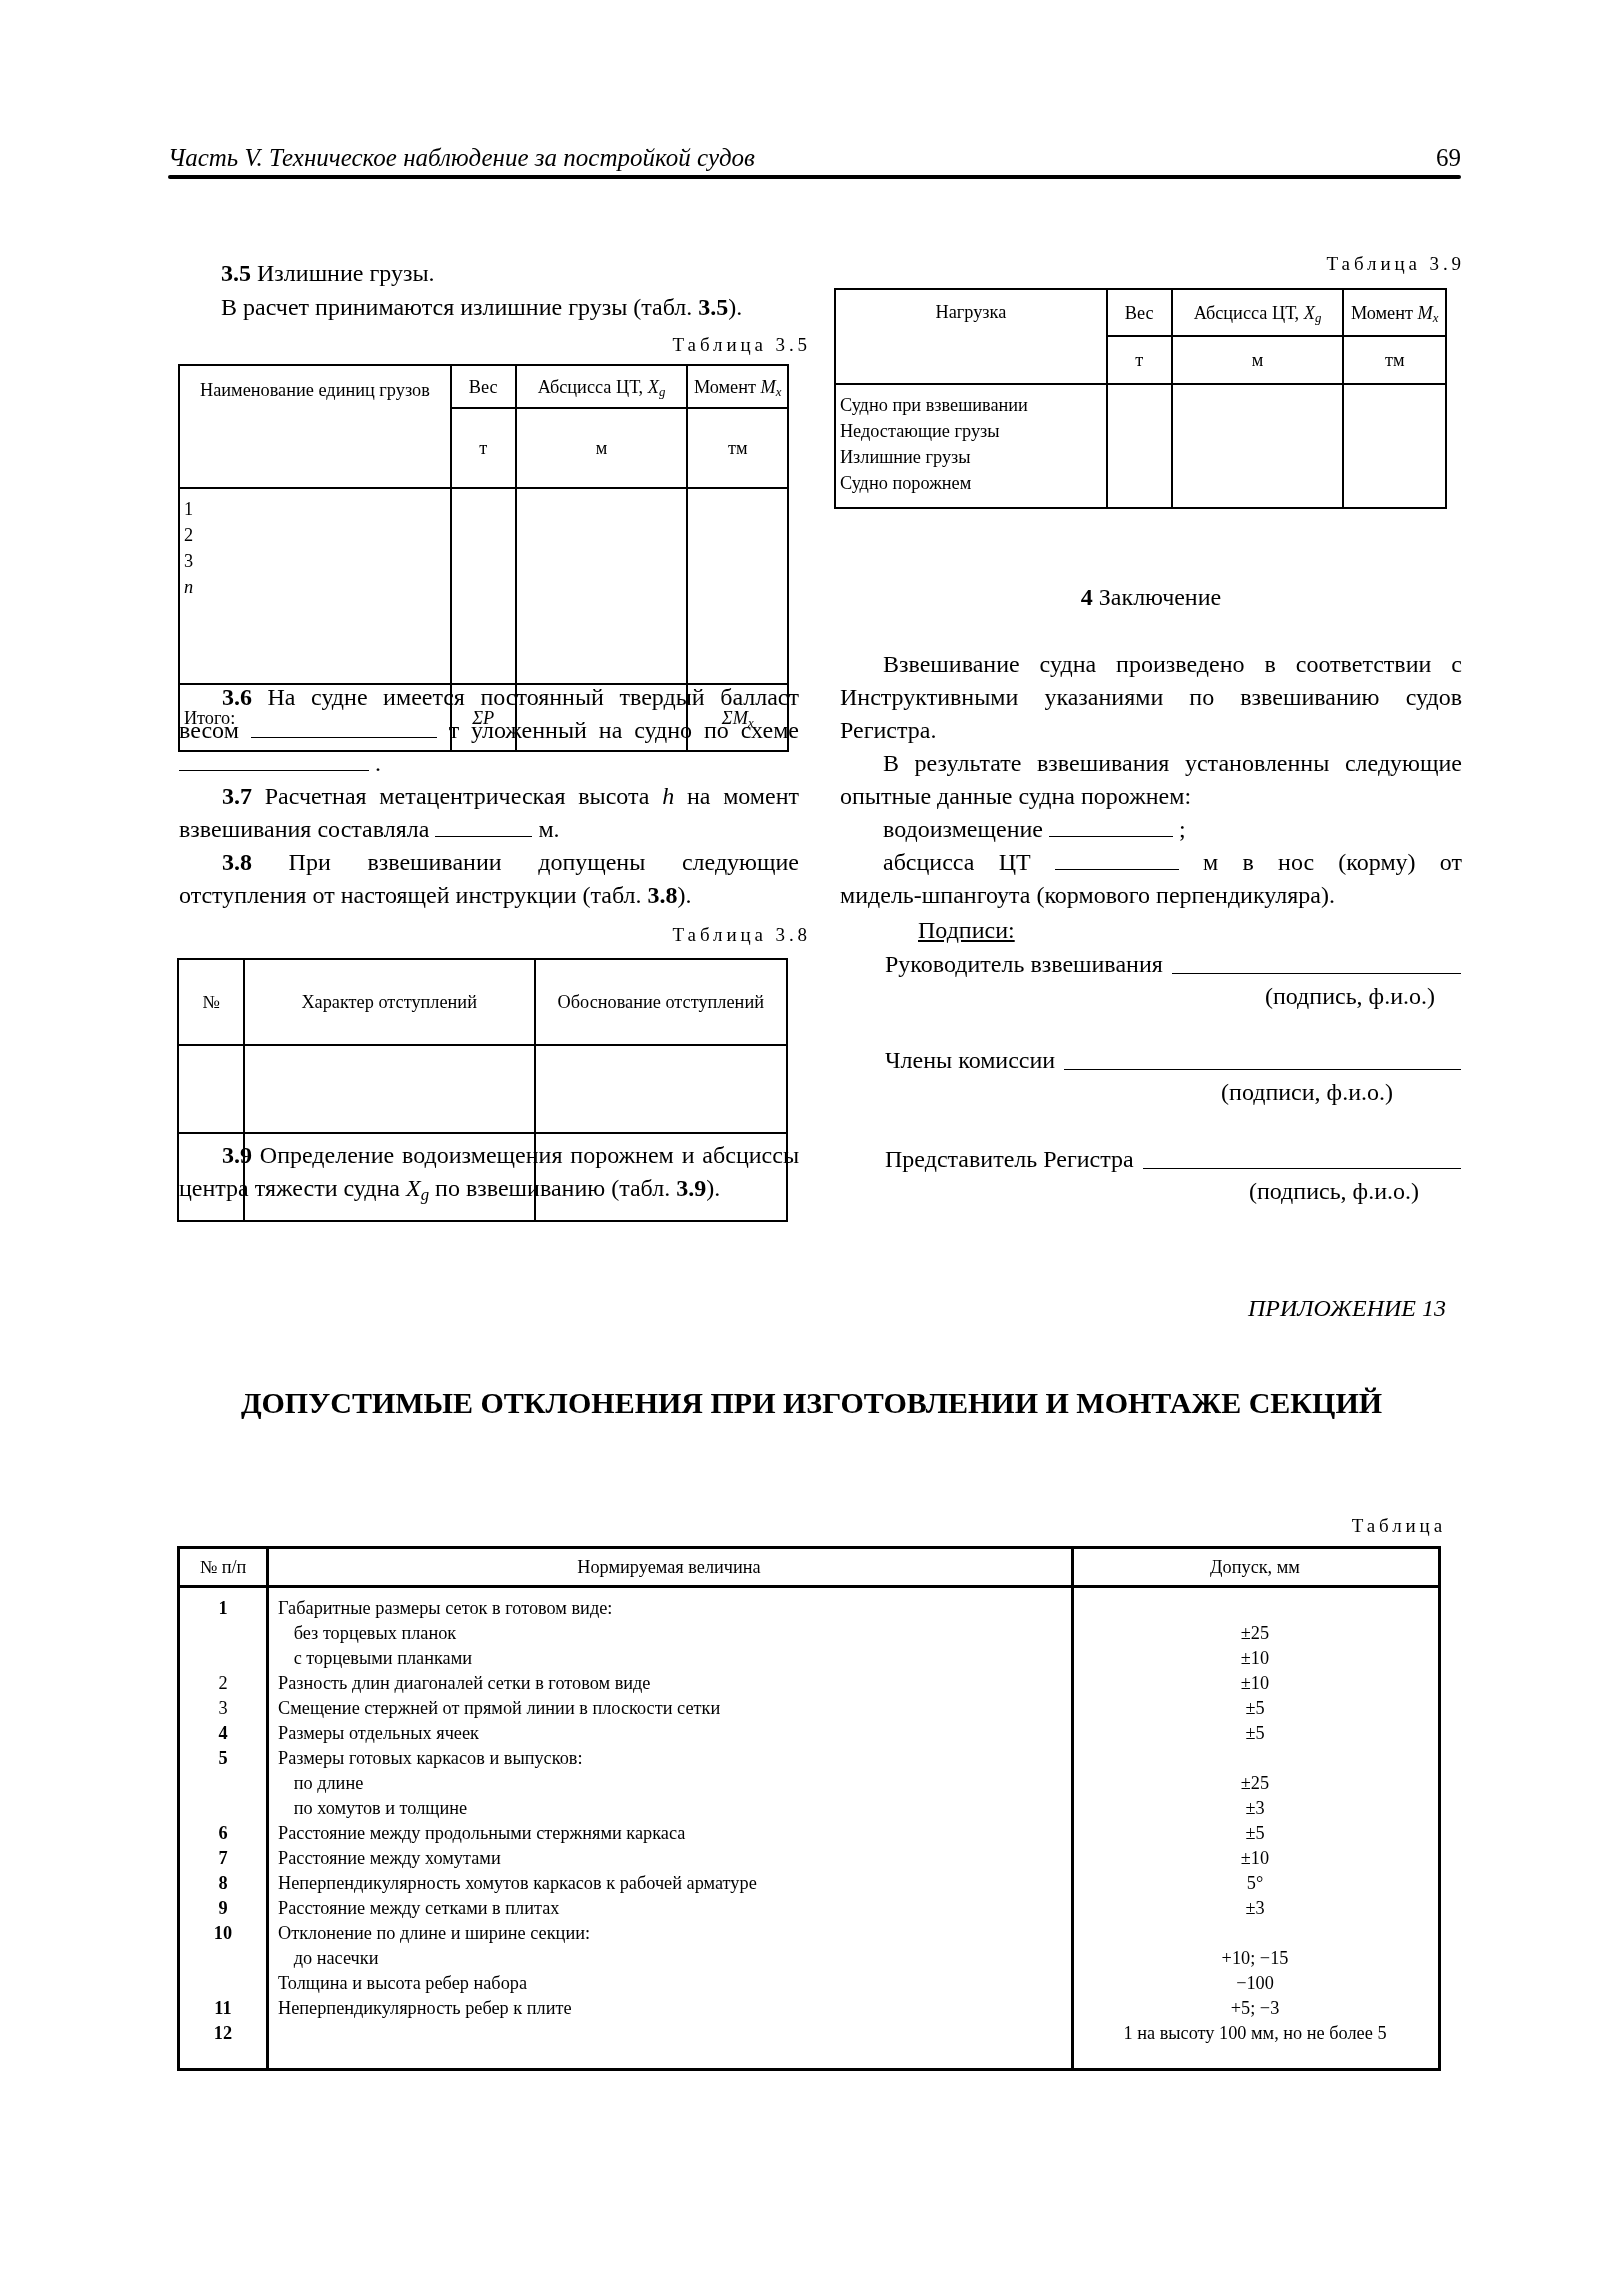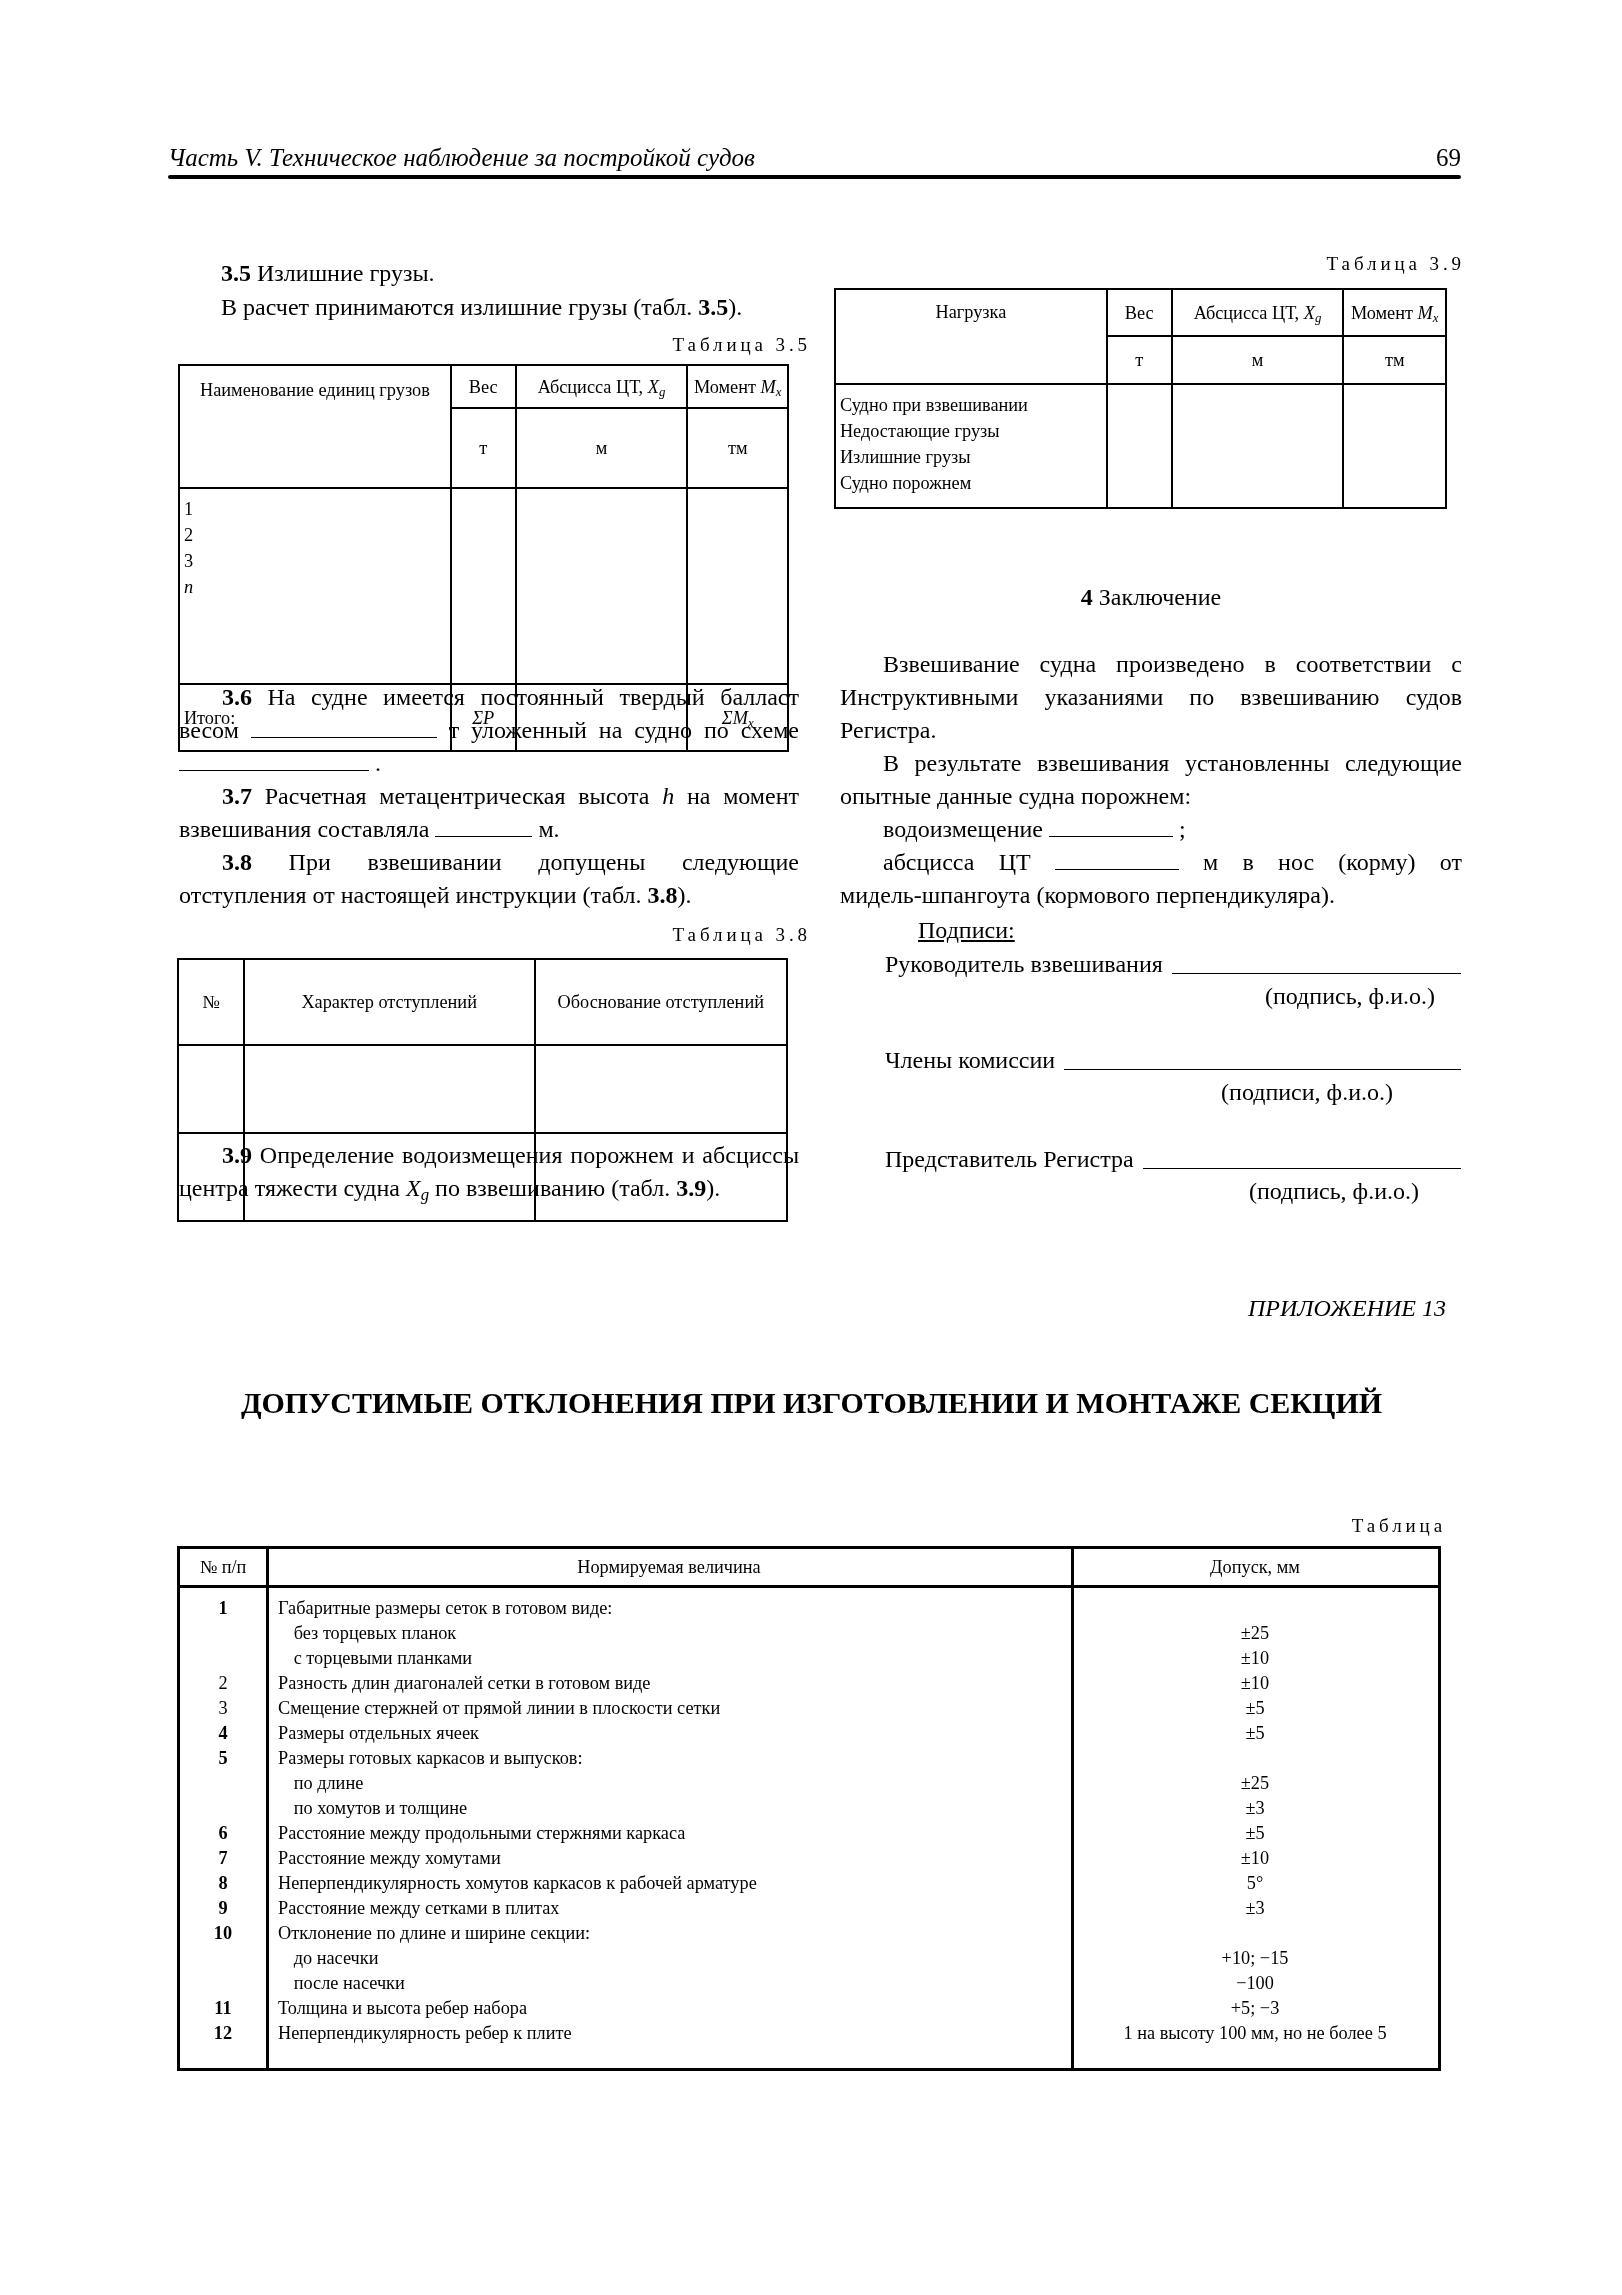--- a/index.html
+++ b/index.html
@@ -209,21 +209,20 @@
       <div class="row">Размеры отдельных ячеек</div>
       <div class="row">Размеры готовых каркасов и выпусков:</div>
       <div class="row" style="padding-left: 15.7px;">по длине</div>
       <div class="row" style="padding-left: 15.7px;">по хомутов и толщине</div>
       <div class="row">Расстояние между продольными стержнями каркаса</div>
       <div class="row">Расстояние между хомутами</div>
       <div class="row">Неперпендикулярность хомутов каркасов к рабочей арматуре</div>
       <div class="row">Расстояние между сетками в плитах</div>
       <div class="row">Отклонение по длине и ширине секции:</div>
       <div class="row" style="padding-left: 15.7px;">до насечки</div>
-      <div class="row" style="padding-left: 15.7px;">после насечки</div>
       <div class="row">Толщина и высота ребер набора</div>
       <div class="row">Неперпендикулярность ребер к плите</div>
     </div>
   <div class="col" id="col-tol" style="left:893px;width:364px;text-align:center;">
       <div class="row"></div>
       <div class="row">±25</div>
       <div class="row">±10</div>
       <div class="row">±10</div>
       <div class="row">±5</div>
       <div class="row">±5</div>

